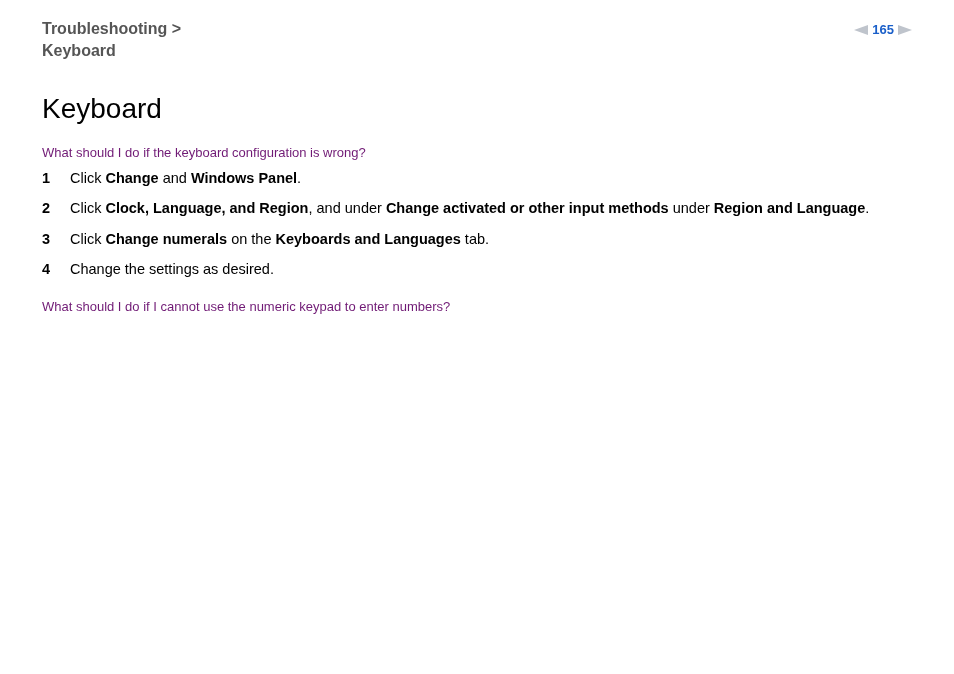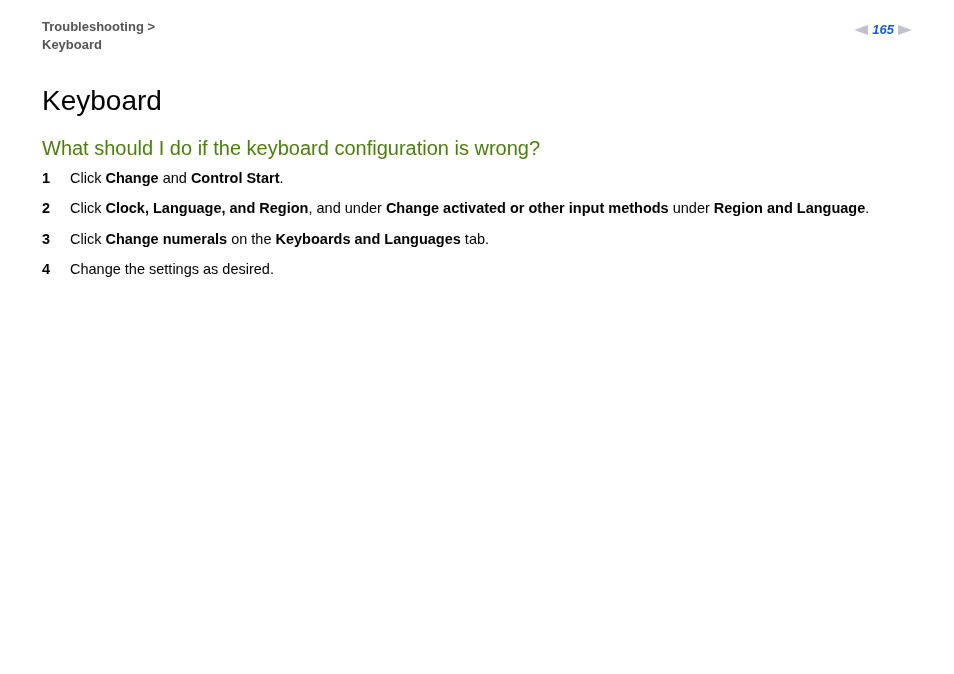--- a/index.html
+++ b/index.html
@@ -17,51 +17,50 @@
     padding: 18px 42px 0 42px;
     box-sizing: border-box;
   }
   .header {
     display: flex;
     justify-content: space-between;
     align-items: flex-start;
     margin-bottom: 32px;
   }
   .breadcrumb {
-    font-size: 13px;
+    font-size: 16px;
     font-weight: bold;
     color: #555;
     line-height: 1.35;
   }
   .pagenum-wrap {
     display: flex;
     align-items: center;
     gap: 4px;
     padding-top: 4px;
   }
   .pagenum {
     font-size: 13px;
     font-weight: bold;
-    font-style: italic;
     color: #1a5fc9;
   }
   .arrow-left, .arrow-right {
     display: inline-block;
   }
   .arrow-left svg, .arrow-right svg { display: block; }
   .content { }
   h1.title {
     font-size: 28px;
     font-weight: normal;
     margin: 0 0 14px 0;
   }
   h2.subhead {
-    font-size: 20px;
+    font-size: 13px;
     font-weight: normal;
-    color: #4d7c0f;
+    color: #701a75;
     margin: 20px 0 8px 0;
   }
   p.body {
     font-size: 14.5px;
     line-height: 1.35;
     margin: 0 0 12px 0;
   }
   ol.steps {
     list-style: none;
     margin: 0 0 10px 0;
@@ -110,28 +109,29 @@
     </div>
   </div>
 
   <div class="content">
     <h1 class="title">Keyboard</h1>
 
     <h2 class="subhead">What should I do if the keyboard configuration is wrong?</h2>
 
     <ol class="steps">
       <li>
-        <span>Click </span><b>Change</b><span> and </span><b>Control Start</b><span>.</span>
+        <span>Click </span><b>Change</b><span> and </span><b>Windows Panel</b><span>.</span>
       </li>
       <li>
         <span>Click </span><b>Clock, Language, and Region</b><span>, and under </span><b>Change activated or other input methods</b><span> under </span><b>Region and Language</b><span>.</span>
       </li>
       <li>
         <span>Click </span><b>Change numerals</b><span> on the </span><b>Keyboards and Languages</b><span> tab.</span>
       </li>
       <li>
         <span>Change the settings as desired.</span>
       </li>
     </ol>
 
+    <h2 class="subhead">What should I do if I cannot use the numeric keypad to enter numbers?</h2>
   </div>
 
 </div>
 
 </body></html>

